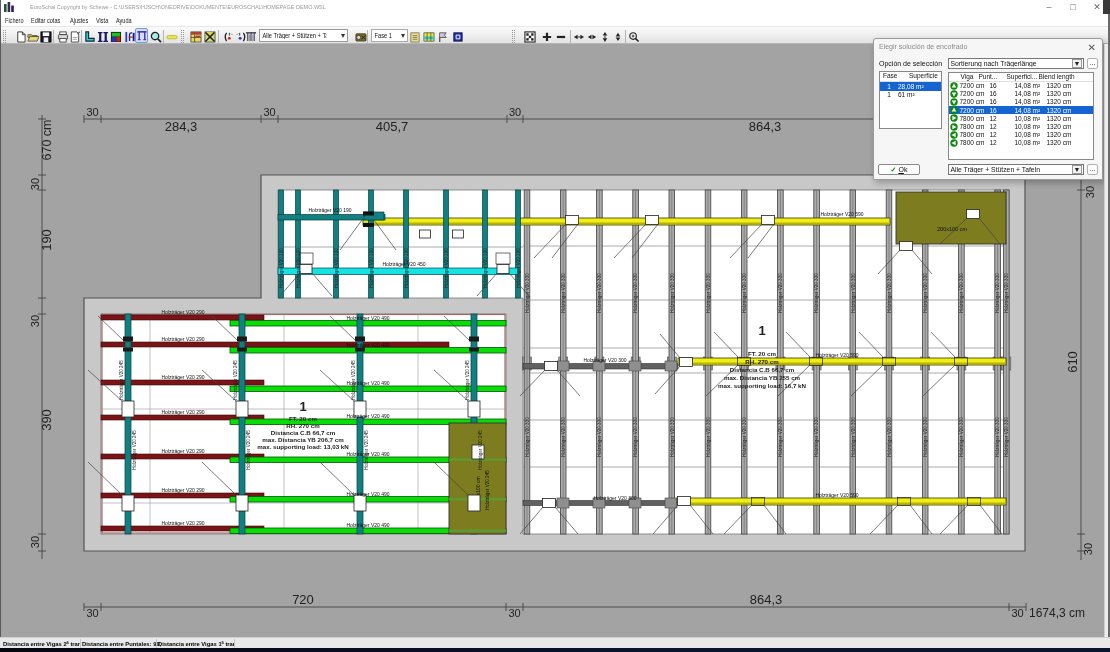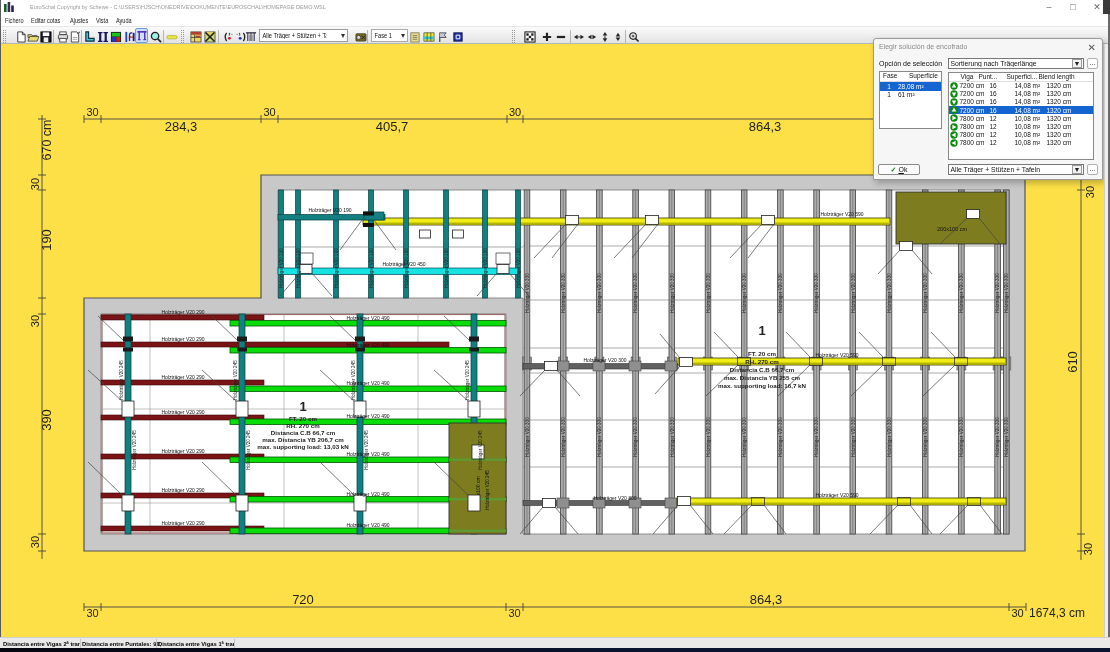--- a/index.html
+++ b/index.html
@@ -12,21 +12,21 @@
 #toolbar { position:absolute; left:0; top:26px; width:1110px; height:18px; background:linear-gradient(#fbfbfb,#e3e3e3); border-top:1px solid #e8e8e8; border-bottom:1px solid #b7b7b7; }
 .ti { position:absolute; }
 .ti svg { transform:scale(0.92); transform-origin:top left; }
 .ti.sel { background:#cfe2f5; border:1px solid #6a9fd8; border-radius:2px; }
 .tsep { position:absolute; top:3px; width:1px; height:13px; background:#b5b5b5; }
 .grip { position:absolute; top:3px; width:3px; height:13px; border-left:1px dotted #999; border-right:1px dotted #999; }
 .combo { position:absolute; background:#fff; border:1px solid #9a9a9a; font-size:6.8px; color:#111; display:flex; align-items:center; }
 .combo span { flex:1; padding-left:3px; white-space:nowrap; overflow:hidden; transform:scaleX(0.84); transform-origin:left; }
 .combo i { font-style:normal; font-size:8px; color:#333; padding:0 2px; }
 .combo.flat { border-color:#aaa; }
-#canvas { position:absolute; left:0; top:44px; width:1110px; height:593px; background:#fde047; }
+#canvas { position:absolute; left:0; top:44px; width:1110px; height:593px; background:#a3a3a3; }
 #redge { position:absolute; left:1104px; top:44px; width:6px; height:593px; background:#ededed; border-left:1px solid #cfcfcf; }
 #ledge { position:absolute; left:0; top:0; width:1px; height:652px; background:#5a5a5a; }
 #redge2 { position:absolute; left:1108px; top:14px; width:2px; height:638px; background:#6a6a6a; }
 #rcorner { position:absolute; left:1103px; top:0; width:7px; height:14px; background:#3a3a3a; }
 #statusbar { position:absolute; left:0; top:637px; width:1110px; height:15px; background:#e9e9e9; color:#000; font-size:6px; font-weight:bold; border-top:1px solid #cfcfcf; }
 #statusbar span { position:absolute; top:3px; white-space:nowrap; transform:scaleX(0.97); transform-origin:left; }
 #statusbar i { position:absolute; top:1px; width:1px; height:10px; background:#c5c5c5; }
 #sbottom { position:absolute; left:0; top:648px; width:1110px; height:4px; background:linear-gradient(90deg,#05050f,#0a1430 60%,#0a1430); }
 #dlg { position:absolute; left:873px; top:38px; width:230px; height:142px; background:#f6f6f6; border:1px solid #9a9a9a; border-radius:3px 3px 0 0; box-shadow:2px 3px 6px rgba(0,0,0,0.25); font-size:8px; color:#111; }
 #dlg .title { position:absolute; left:5px; top:4px; color:#8a8a8a; font-size:7px; }

